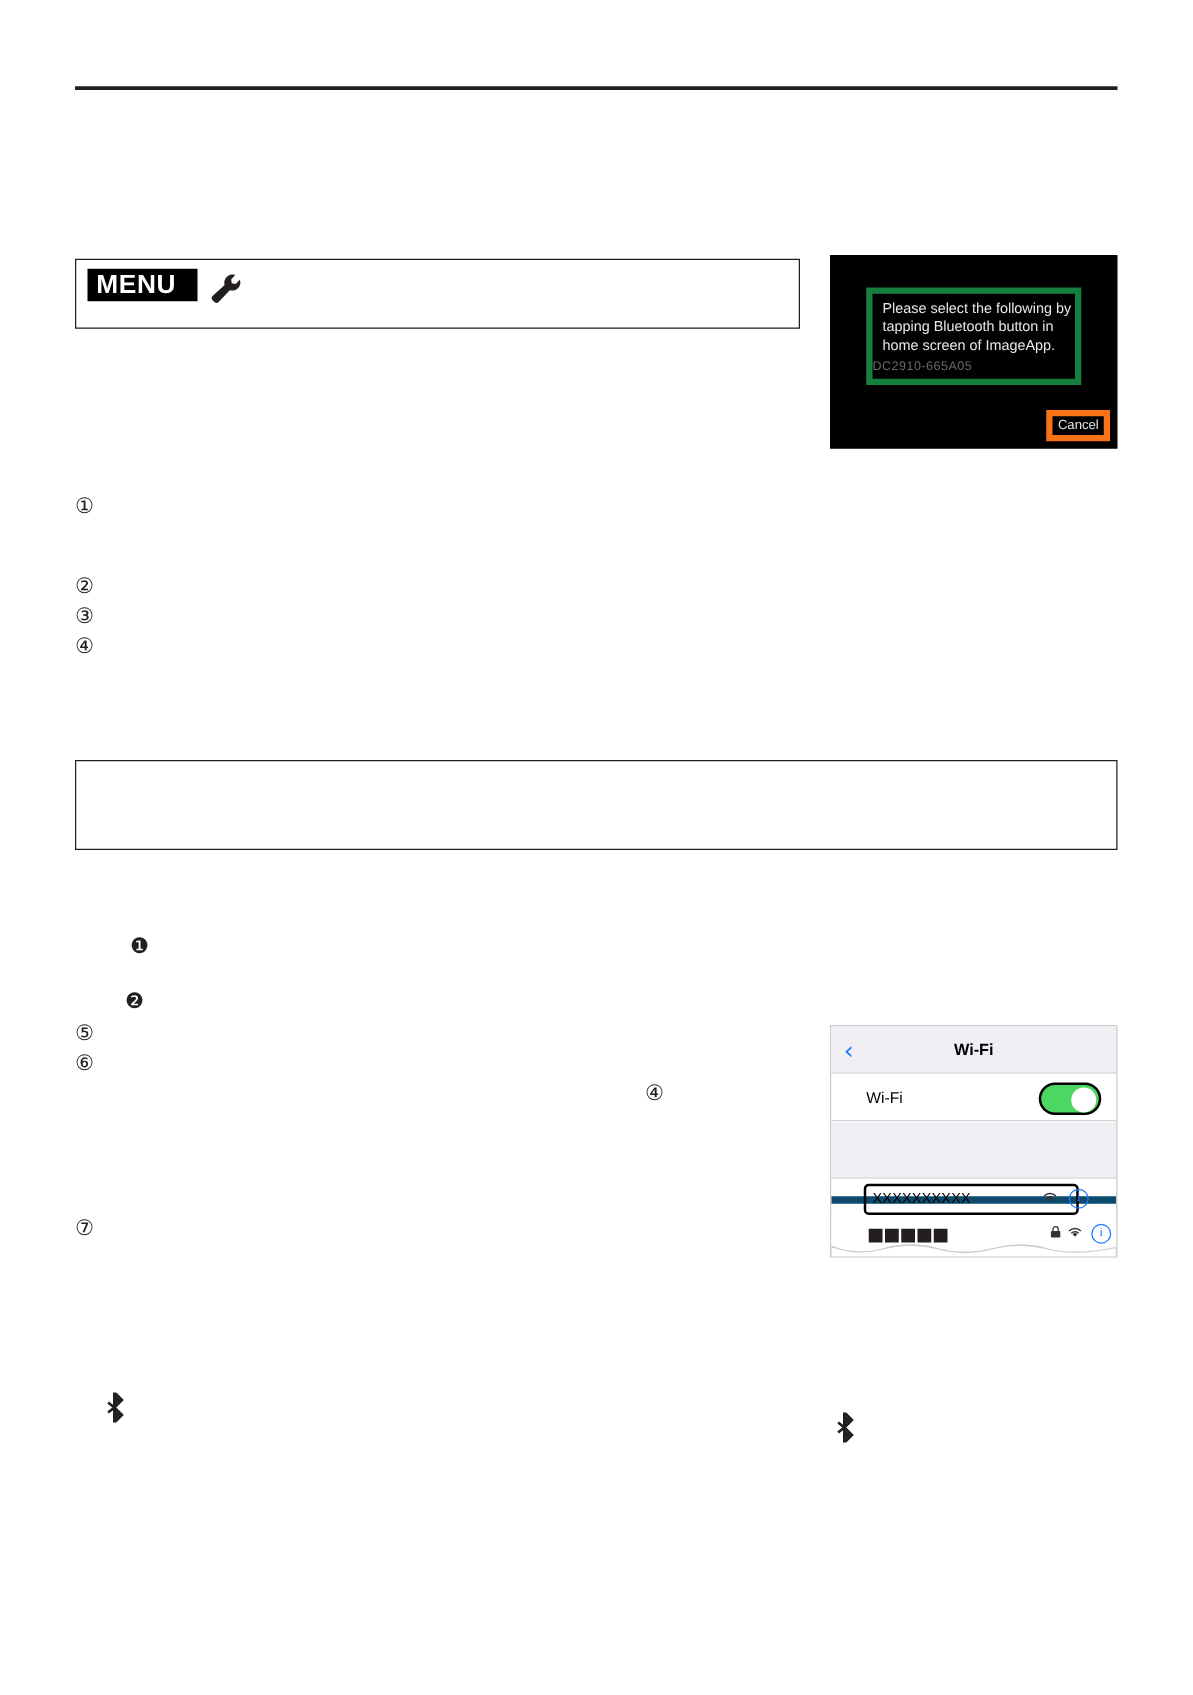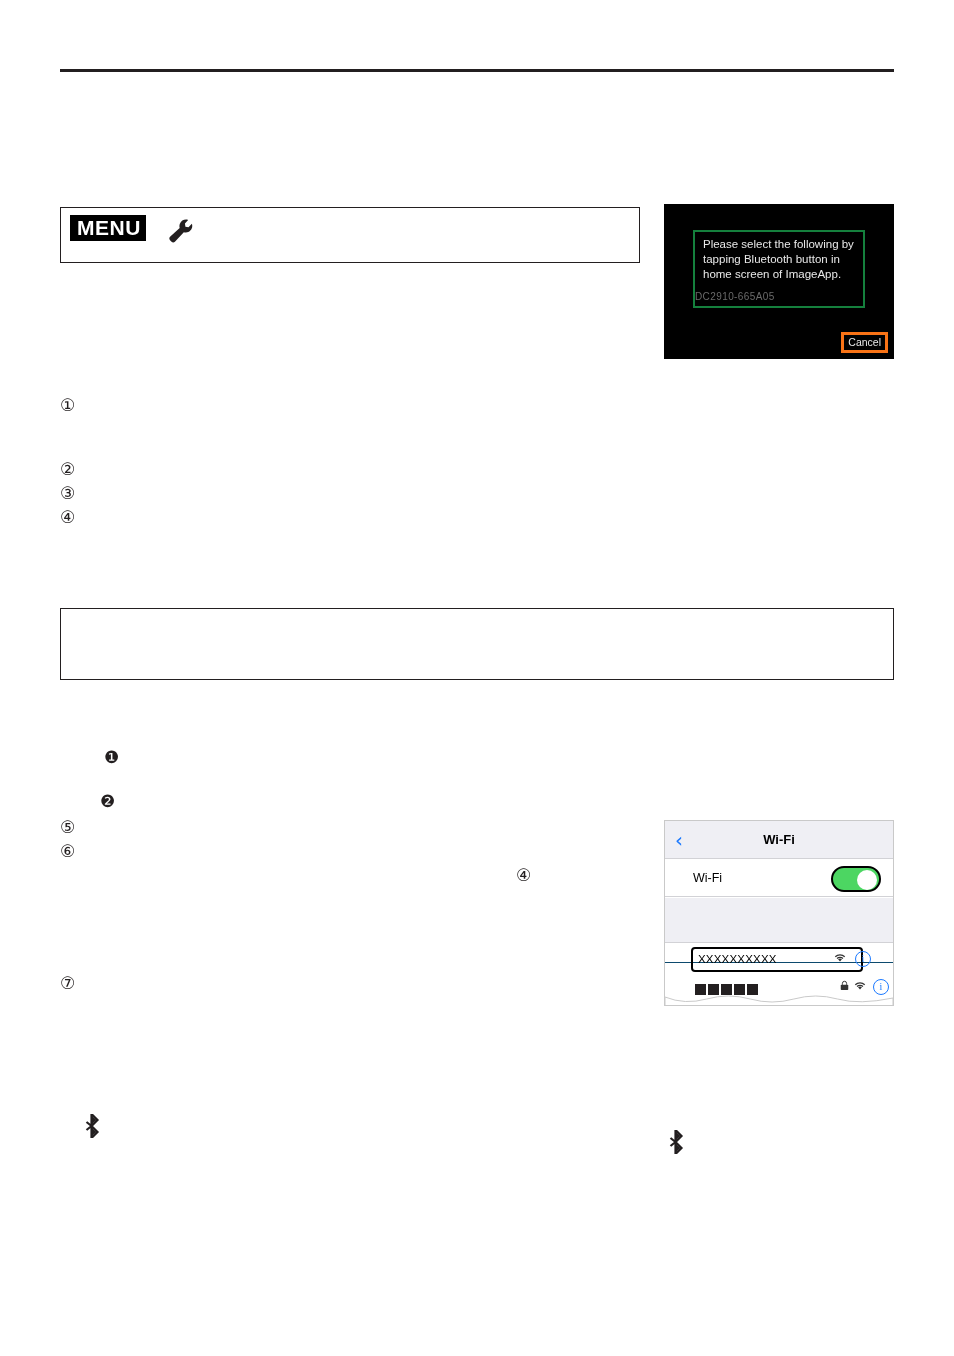--- a/index.html
+++ b/index.html
@@ -39,21 +39,21 @@
   }
   .menu-tag {
     position: absolute;
     left: 9px;
     top: 7px;
     background: #000000;
     color: #ffffff;
     font-size: 21px;
     font-weight: bold;
     letter-spacing: 0.5px;
-    padding: 2px 5px 3px 7px;
+    padding: 2px 17px 3px 7px;
     line-height: 1;
     font-family: "Liberation Sans", sans-serif;
   }
   .wrench-icon {
     position: absolute;
     left: 105px;
     top: 8px;
     width: 30px;
     height: 30px;
   }
@@ -66,21 +66,21 @@
     width: 230px;
     height: 155px;
     background: #000000;
   }
   .cam-dialog {
     position: absolute;
     left: 29px;
     top: 26px;
     width: 172px;
     height: 78px;
-    border: 2px solid #15803d;
+    border: 5px solid #15803d;
     background: #000000;
     box-sizing: border-box;
   }
   .cam-dialog-text {
     position: absolute;
     left: 8px;
     top: 5px;
     width: 160px;
     color: #e8e8e8;
     font-size: 11.5px;
@@ -94,21 +94,21 @@
     width: 100%;
     text-align: left;
     color: #6a6a6a;
     font-size: 10px;
     letter-spacing: 0.4px;
   }
   .cam-cancel {
     position: absolute;
     right: 6px;
     bottom: 6px;
-    border: 3px solid #f97316;
+    border: 5px solid #f97316;
     color: #e8e8e8;
     font-size: 10.5px;
     padding: 1px 4px;
     line-height: 1.2;
     background: #000000;
     margin-left: 25px;
   }
 
   
   .step {
@@ -225,21 +225,21 @@
     border-bottom: 1px solid #d2d2d6;
     box-sizing: border-box;
   }
   .wifi-ssid-row {
     position: absolute;
     left: 0;
     top: 122px;
     width: 100%;
     height: 20px;
     background: #ffffff;
-    border-bottom: 1px solid #0c4a6e;
+    border-bottom: 6px solid #0c4a6e;
     box-sizing: border-box;
   }
   .wifi-ssid-highlight {
     position: absolute;
     left: 26px;
     top: 4px;
     width: 172px;
     height: 25px;
     border: 2px solid #000000;
     border-radius: 4px;

